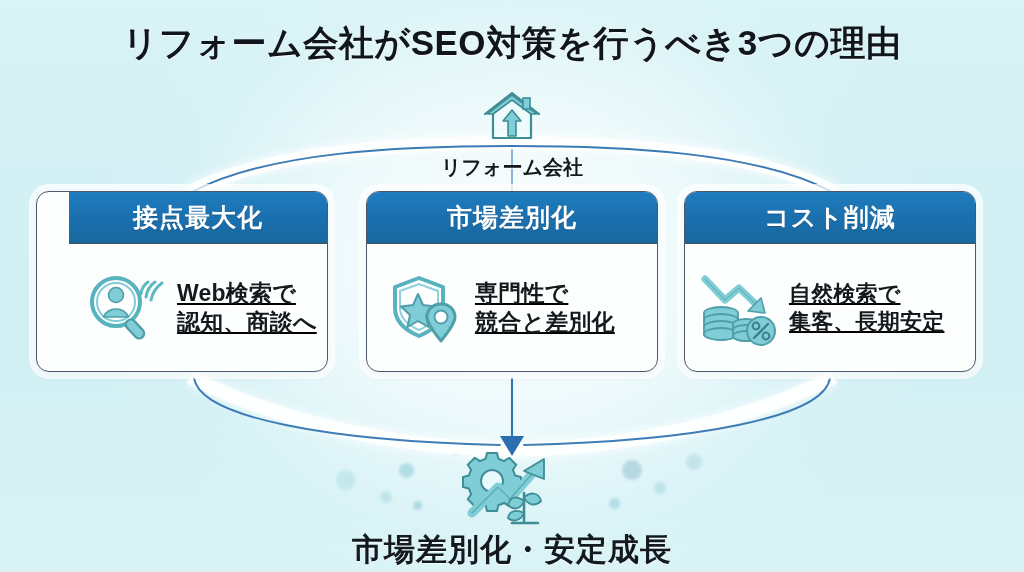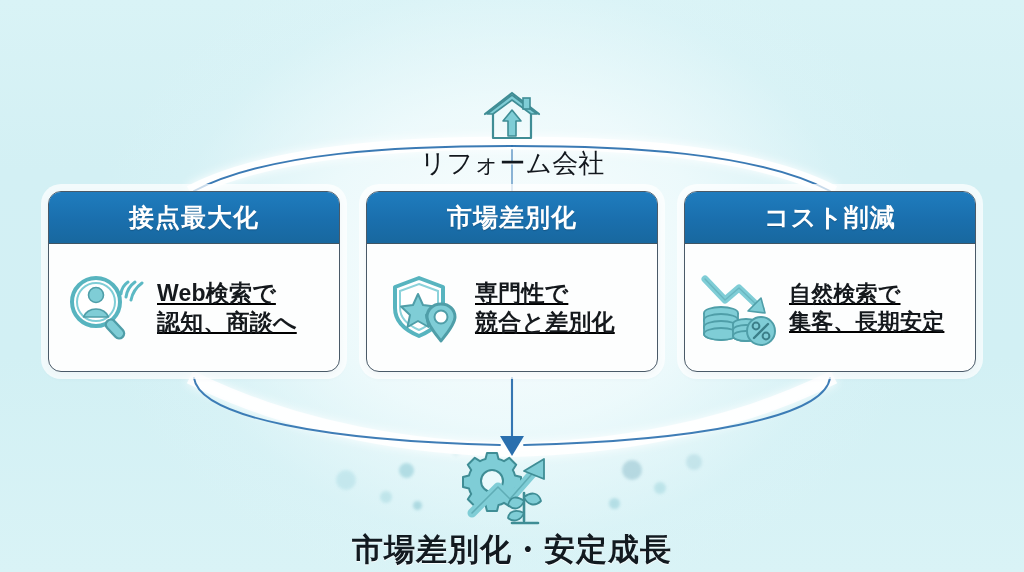--- a/index.html
+++ b/index.html
@@ -29,39 +29,39 @@
     text-align: center;
     font-size: 35px; font-weight: 700; letter-spacing: .5px;
     color: #10161c;
     text-shadow: 0 1px 0 rgba(255,255,255,0.85);
   }
 
   
   #hub { position: absolute; top: 88px; left: 0; width: 1024px; text-align: center; }
   #hub .hub-icon { display:block; margin: 0 auto; }
   #hub .hub-label {
-    margin-top: 0;
-    font-size: 26px; font-weight: 400; color: #12181e;
+    margin-top: 8px;
+    font-size: 20px; font-weight: 700; color: #12181e;
     text-shadow: 0 1px 0 rgba(255,255,255,.8);
   }
 
   
   .card {
     position: absolute;
     top: 191px;
     width: 292px; height: 181px;
     background: #fdfefe;
     border-radius: 13px;
     border: 1.4px solid #4a5a68;
     box-shadow:
       0 0 0 7px rgba(255,255,255,0.72),
       0 3px 7px rgba(40,80,110,0.16);
     overflow: hidden;
   }
-  #card0 { left: 48px; }
+  #card0 { left: 36px; padding-left: 32px; }
   #card1 { left: 366px; }
   #card2 { left: 684px; }
 
   .card-head {
     height: 52px;
     background: linear-gradient(180deg, #1f7cbe 0%, #1a6fad 55%, #18689f 100%);
     display: flex; align-items: center; justify-content: center;
     border-bottom: 1.2px solid #3f5564;
   }
   .card-head-text {
@@ -131,20 +131,21 @@
     <path d="M190,377 C 300,432 420,448 512,450 C 604,448 724,432 834,377" fill="none" stroke="rgba(255,255,255,0.9)" stroke-width="14" filter="url(#softGlow)"></path>
 
     <path d="M194,378 C 200,418 330,441 500,445" fill="none" stroke="#2a6fae" stroke-width="1.9" stroke-linecap="round" opacity="0.9"></path>
 
     <path d="M830,378 C 824,418 694,441 524,445" fill="none" stroke="#2a6fae" stroke-width="1.9" stroke-linecap="round" opacity="0.9"></path>
 
     <path d="M512,378 L512,442" fill="none" stroke="#2a6fae" stroke-width="2.1" stroke-linecap="round" opacity="0.95"></path>
     <polygon points="500,436 524,436 512,456" fill="#2a6fae"></polygon>
   </svg>
 
+  <div id="title">リフォーム会社がSEO対策を行うべき3つの理由</div>
 
   <div id="hub">
     <svg class="hub-icon" width="62" height="58" viewBox="0 0 62 58">
 
       <path d="M4,26 L31,5 L58,26" fill="none" stroke="#3f8d95" stroke-width="2.2" stroke-linejoin="round" stroke-linecap="round"></path>
       <path d="M6,26 L31,7 L56,26 L50,26 L31,12 L12,26 Z" fill="#7fcdd6" stroke="#3f8d95" stroke-width="1.6" stroke-linejoin="round"></path>
 
       <rect x="42" y="10" width="7" height="11" fill="#7fcdd6" stroke="#3f8d95" stroke-width="1.6"></rect>
 
       <path d="M12,26 L12,50 L50,50 L50,26" fill="none" stroke="#3f8d95" stroke-width="2.2" stroke-linejoin="round"></path>

